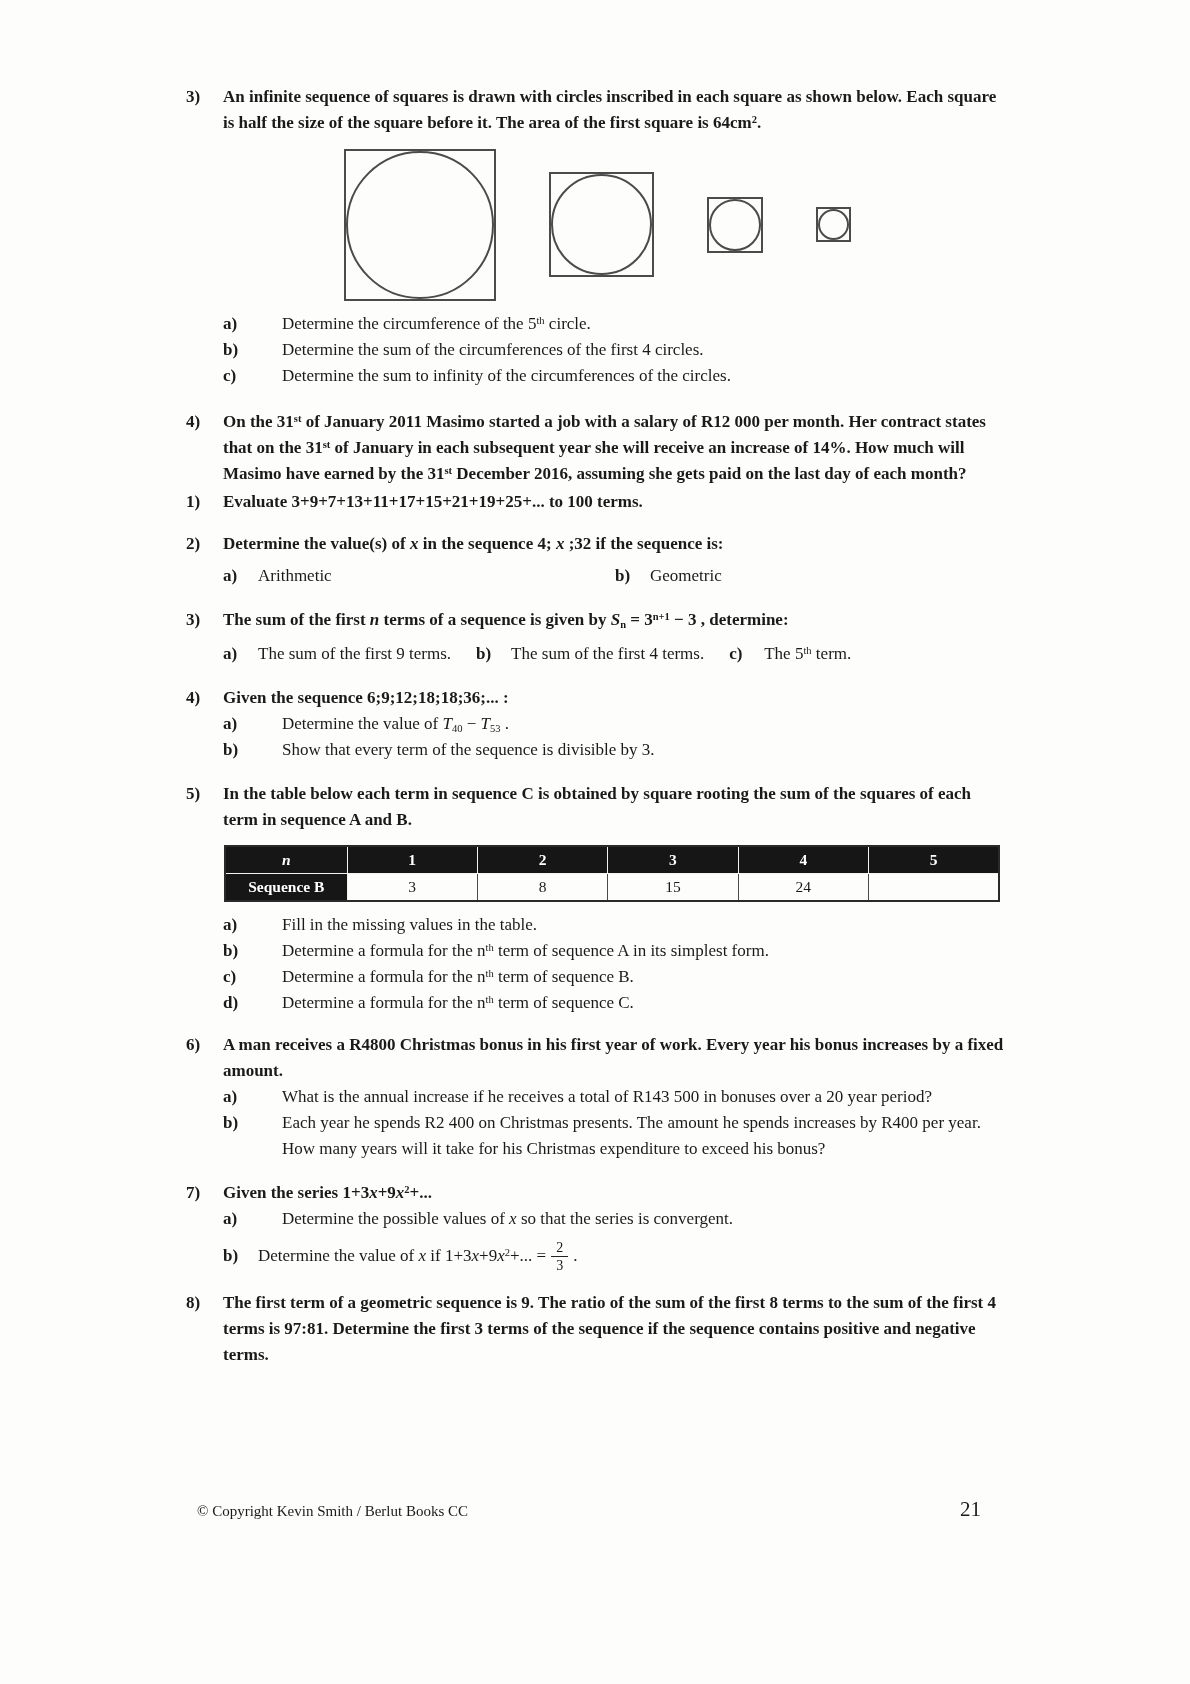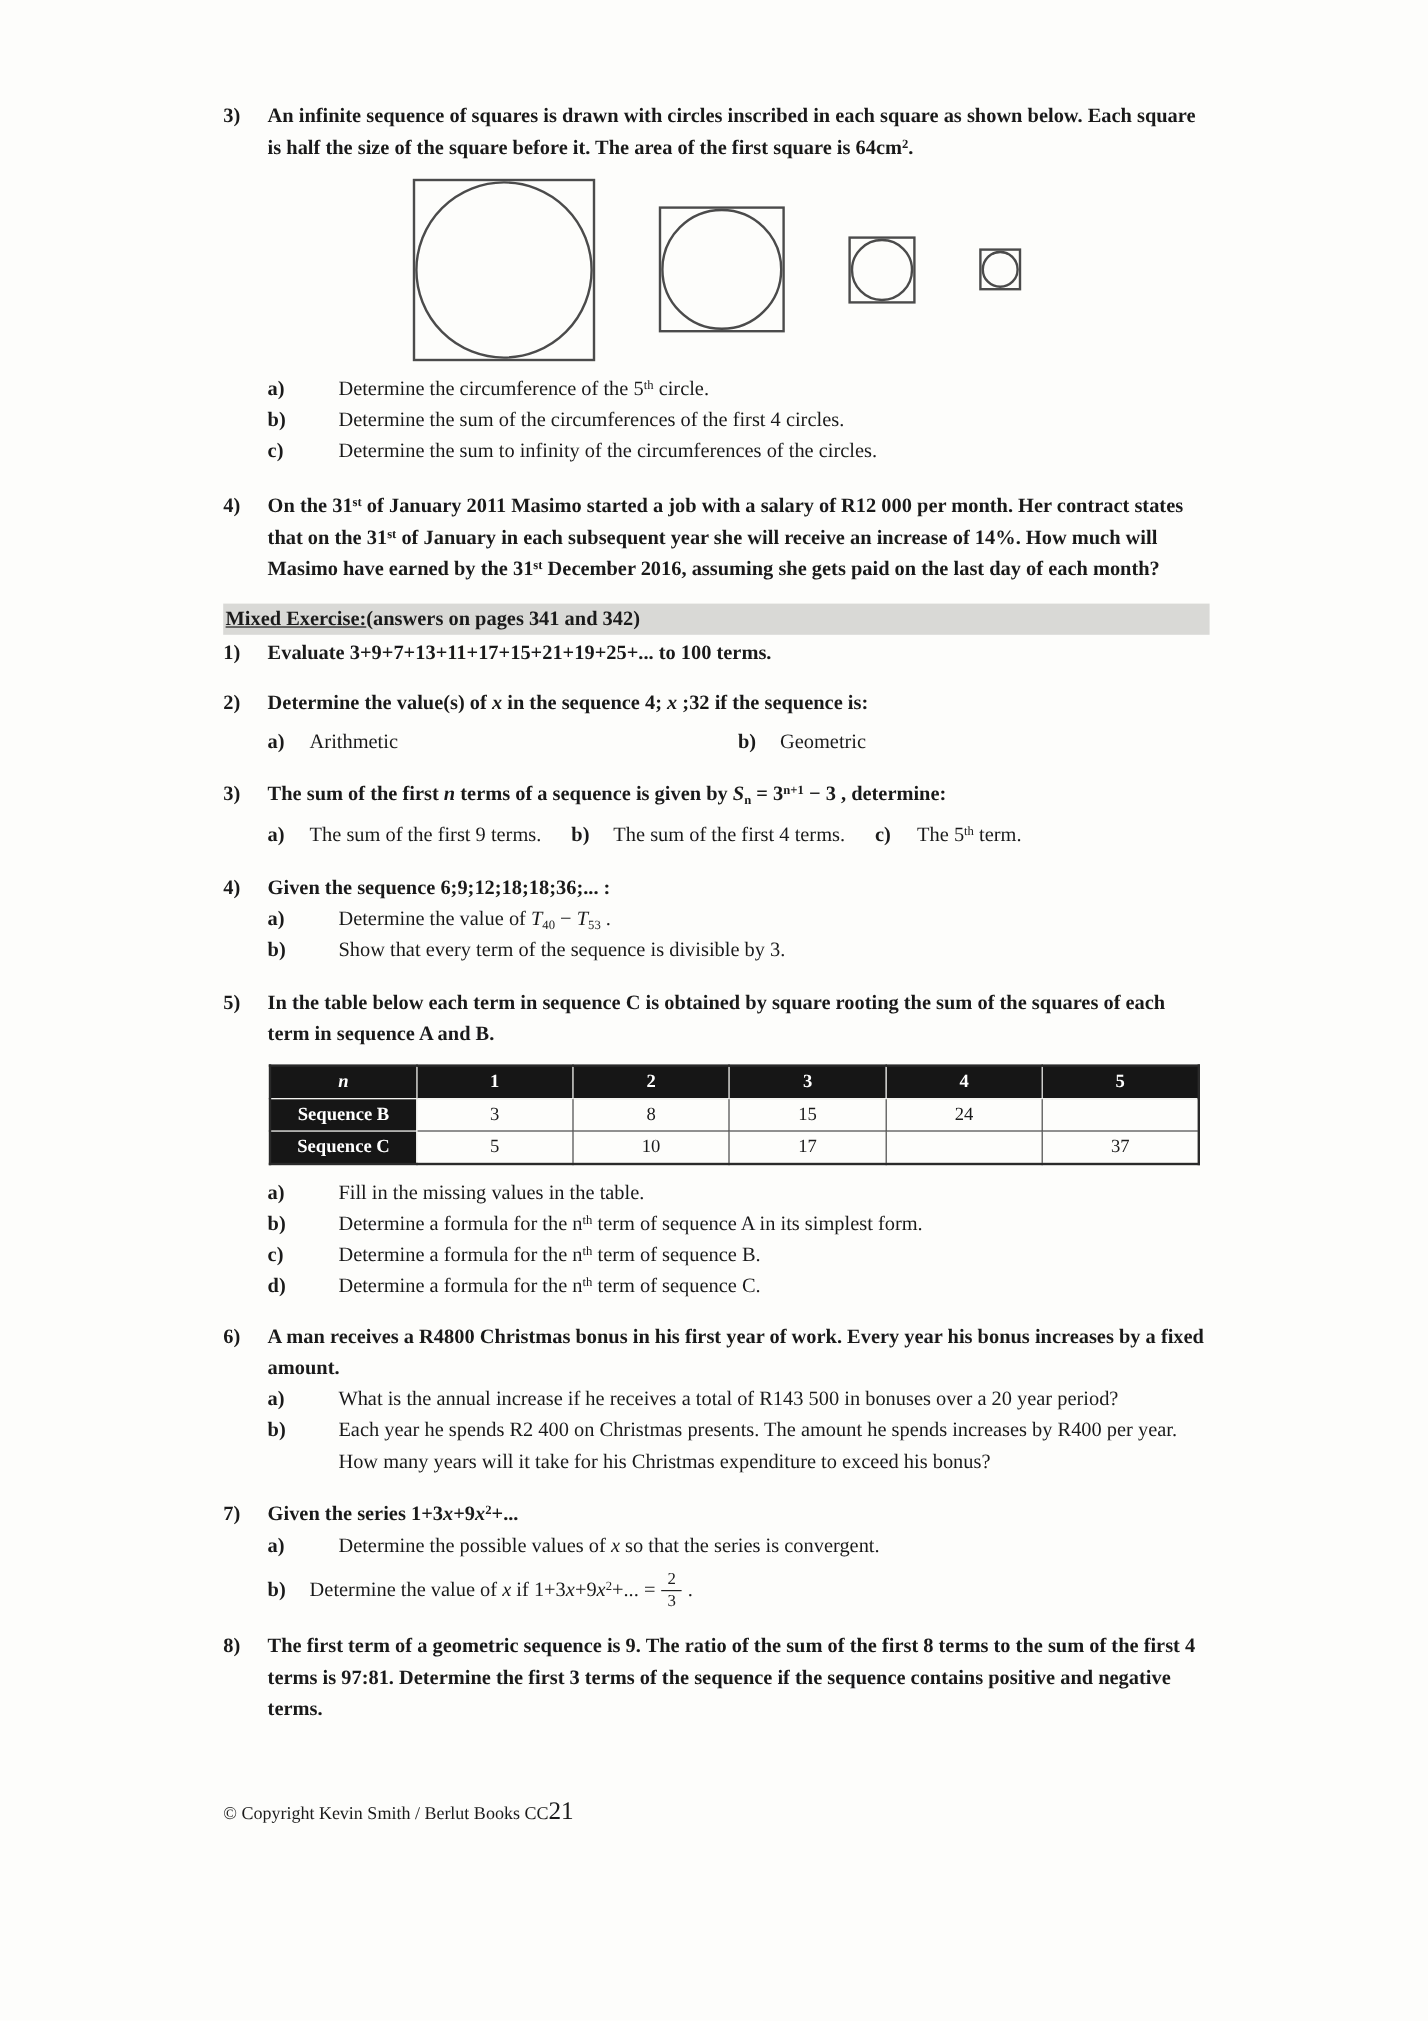--- a/index.html
+++ b/index.html
@@ -54,21 +54,21 @@
   .seq th { background:#161616; color:#ffffff; font-weight:700; border:1px solid #f2f2ef; }
   .seq th.nvar { font-style:italic; }
   .seq td { background:#fdfdfb; border:1px solid #4a4a4a; }
 
   
   .fracline { display:flex; align-items:center; min-height:44px; }
   .frac { display:inline-flex; flex-direction:column; align-items:center; margin:0 5px; }
   .frac .fn { font-size:14px; line-height:17px; padding:0 5px; border-bottom:1.4px solid #222; }
   .frac .fd { font-size:14px; line-height:17px; }
 
-  .footer { position:absolute; left:186px; top:1497px; width:822px; display:flex; align-items:baseline; font-size:15px; }
+  .footer { position:absolute; left:197px; top:1497px; width:822px; display:flex; justify-content:space-between; align-items:baseline; font-size:15px; }
   .pnum { font-size:21px; padding-right:38px; }
 </style>
 </head>
 <body>
 
 <div class="page">
   <div class="content">
 
     <div class="q">
       <span class="qnum">3)</span>
@@ -103,24 +103,20 @@
         <span class="plabel">c)</span>
         <div class="ptext">Determine the sum to infinity of the circumferences of the circles.</div>
       </div>
     </div>
 
     <div class="q" style="margin-top:20px">
       <span class="qnum">4)</span>
       <div class="qbody bold">On the 31<sup>st</sup> of January 2011 Masimo started a job with a salary of R12 000 per month. Her contract states that on the 31<sup>st</sup> of January in each subsequent year she will receive an increase of 14%. How much will Masimo have earned by the 31<sup>st</sup> December 2016, assuming she gets paid on the last day of each month?</div>
     </div>
 
-    <div class="mixed-bar">
-      <span class="mixed-title">Mixed Exercise:</span>
-        <span> (answers on pages 341 and 342)</span>
-    </div>
 
     <div class="q" style="margin-top:2px">
       <span class="qnum">1)</span>
       <div class="qbody bold">Evaluate  3+9+7+13+11+17+15+21+19+25+... to 100 terms.</div>
     </div>
 
     <div class="q" style="margin-top:16px">
       <span class="qnum">2)</span>
       <div class="qbody bold">Determine the value(s) of <i>x</i> in the sequence  4; <i>x</i> ;32  if the sequence is:</div>
     </div>
@@ -192,28 +188,20 @@
           <th>5</th>
         </tr>
         <tr>
           <th>Sequence B</th>
           <td>3</td>
           <td>8</td>
           <td>15</td>
           <td>24</td>
           <td></td>
         </tr>
-        <tr>
-          <th>Sequence C</th>
-          <td>5</td>
-          <td>10</td>
-          <td>17</td>
-          <td></td>
-          <td>37</td>
-        </tr>
       </tbody>
         </table>
     </div>
 
     <div style="margin-top:10px">
       <div class="part">
         <span class="plabel">a)</span>
         <div class="ptext">Fill in the missing values in the table.</div>
       </div>
       <div class="part">

